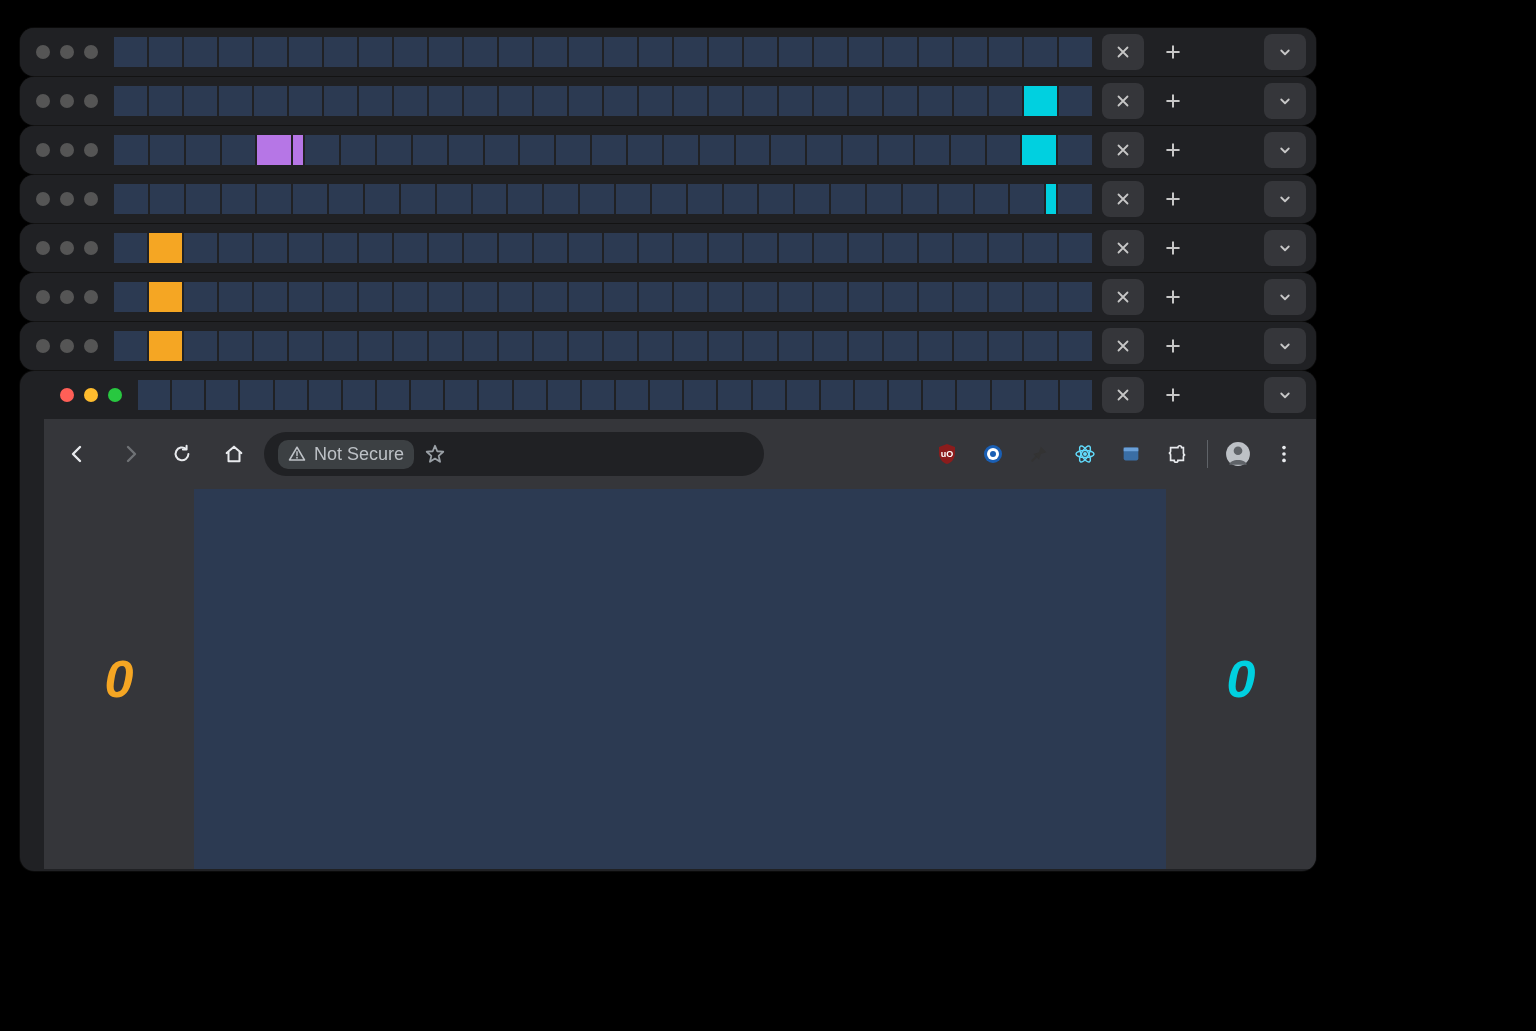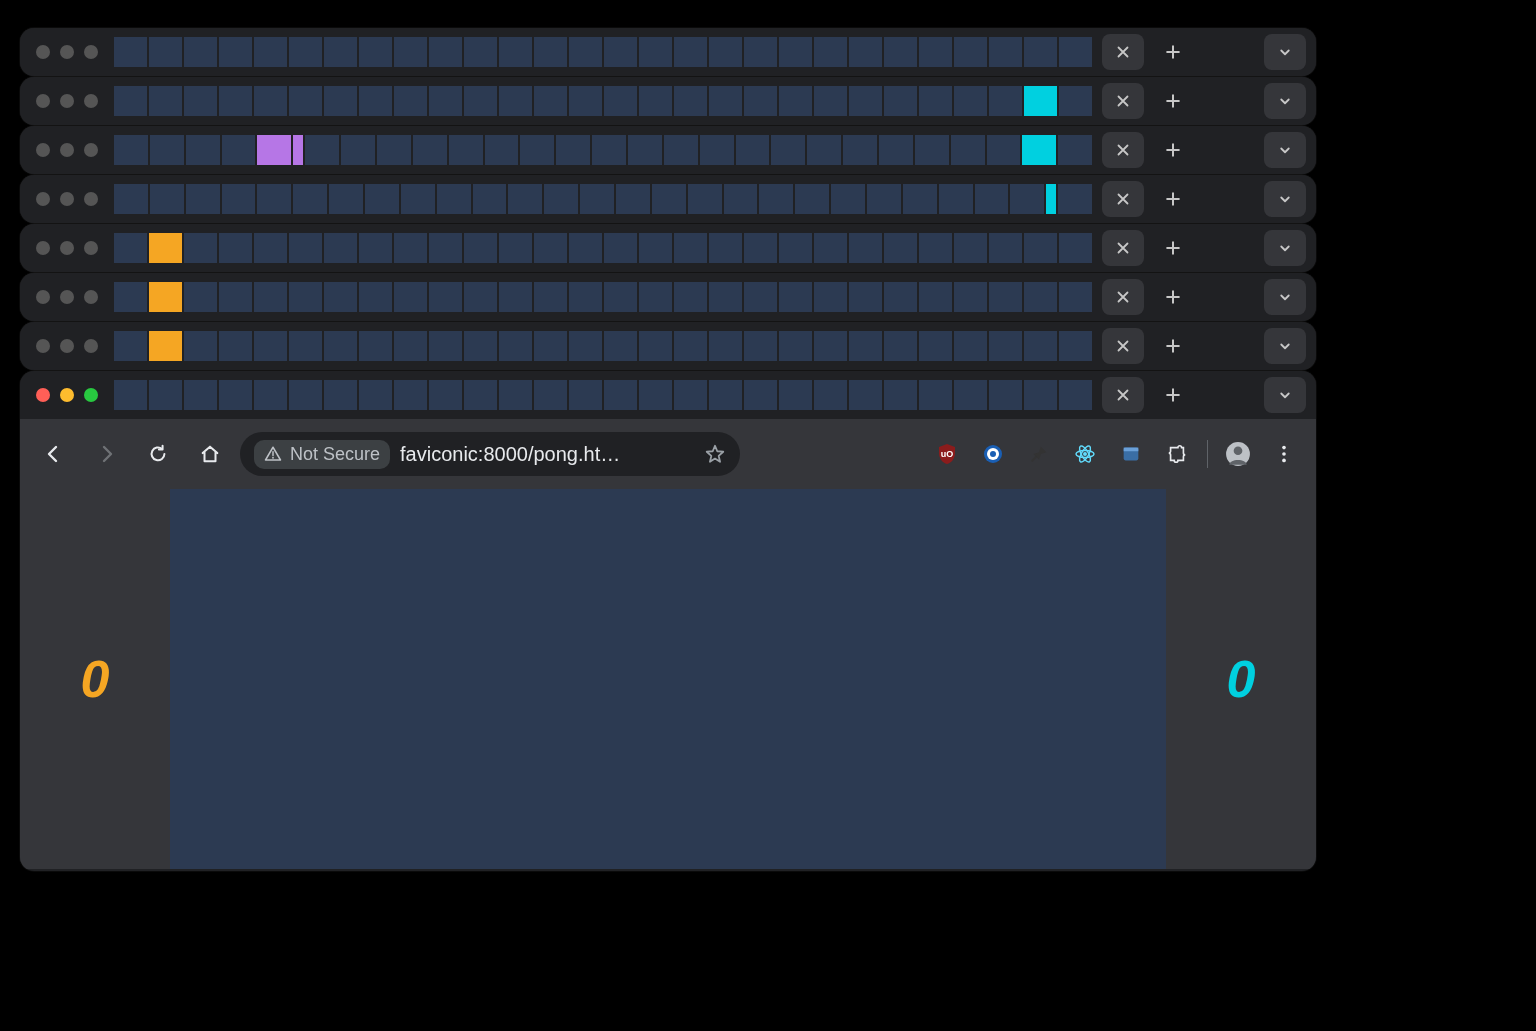--- a/index.html
+++ b/index.html
@@ -555,21 +555,21 @@
       <div style="width:70px"></div>
       <div class="chev-wrap">
             <svg width="18" height="18" viewBox="0 0 24 24">
               <path d="M7 10 L12 15 L17 10" stroke="#c7c7c7" stroke-width="2.4" fill="none" stroke-linecap="round" stroke-linejoin="round"></path>
             </svg>
           </div>
     </div>
     </div>
 
   </div>
-  <div class="window" style="left:20px;top:371px;width:1296px;height:500px;z-index:8;">
+  <div class="window" style="left:20px;top:371px;width:1296px;height:500px;z-index:8;padding-left:24px;">
     <div class="tabbar">
       <div class="traffic">
         <div class="dot active-close"></div>
         <div class="dot active-min"></div>
         <div class="dot active-max"></div>
       </div>
       <div class="tabstrip">
         <div class="cell" style="flex:1;"></div>
           <div class="cell" style="flex:1;"></div>
           <div class="cell" style="flex:1;"></div>
@@ -646,21 +646,20 @@
         <div class="chip">
           <span>
               <svg width="18" height="18" viewBox="0 0 24 24">
                 <path d="M12 3 L22 20 H2 Z" stroke="#bdc1c6" stroke-width="2" fill="none" stroke-linejoin="round"></path>
                 <path d="M12 9 V14" stroke="#bdc1c6" stroke-width="2" stroke-linecap="round"></path>
                 <circle cx="12" cy="17" r="1.2" fill="#bdc1c6"></circle>
               </svg>
             </span>
           <span>Not Secure</span>
         </div>
-        <div class="url">faviconic:8000/pong.ht…</div>
         <span>
             <svg width="22" height="22" viewBox="0 0 24 24">
               <path d="M12 3 L14.5 9 L21 9.5 L16 14 L17.5 20.5 L12 17 L6.5 20.5 L8 14 L3 9.5 L9.5 9 Z" stroke="#9aa0a6" stroke-width="2" fill="none" stroke-linejoin="round"></path>
             </svg>
           </span>
       </div>
       <div class="ext-row">
         <div class="ext">
             <svg width="24" height="24" viewBox="0 0 24 24">
               <path d="M12 2 L20 5 V11 C20 17 16 21 12 22 C8 21 4 17 4 11 V5 Z" fill="#8b1c1c"></path>

